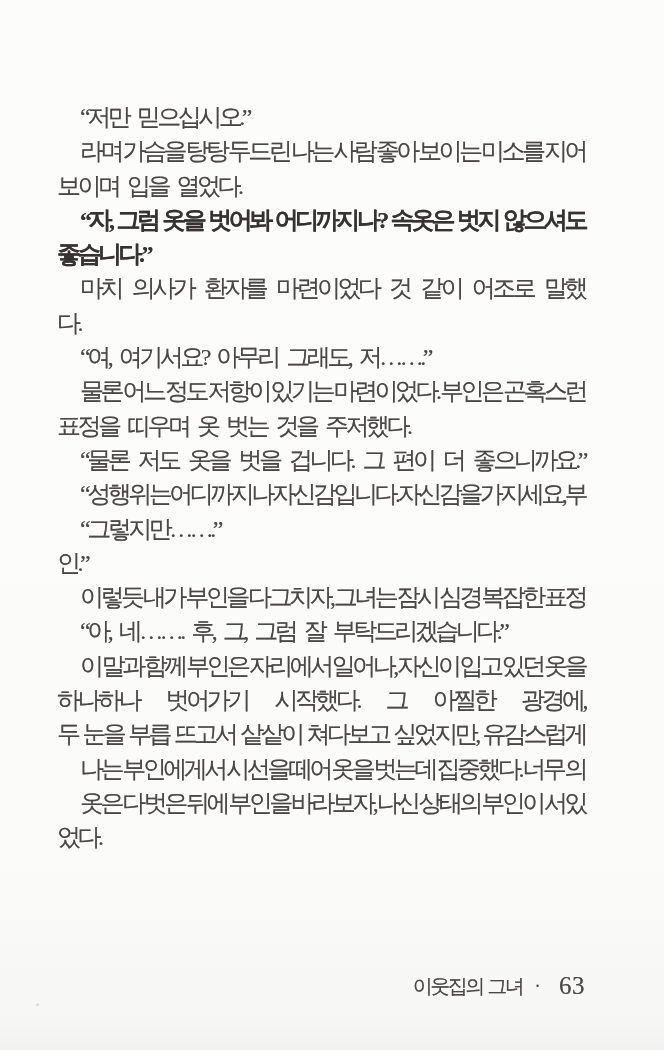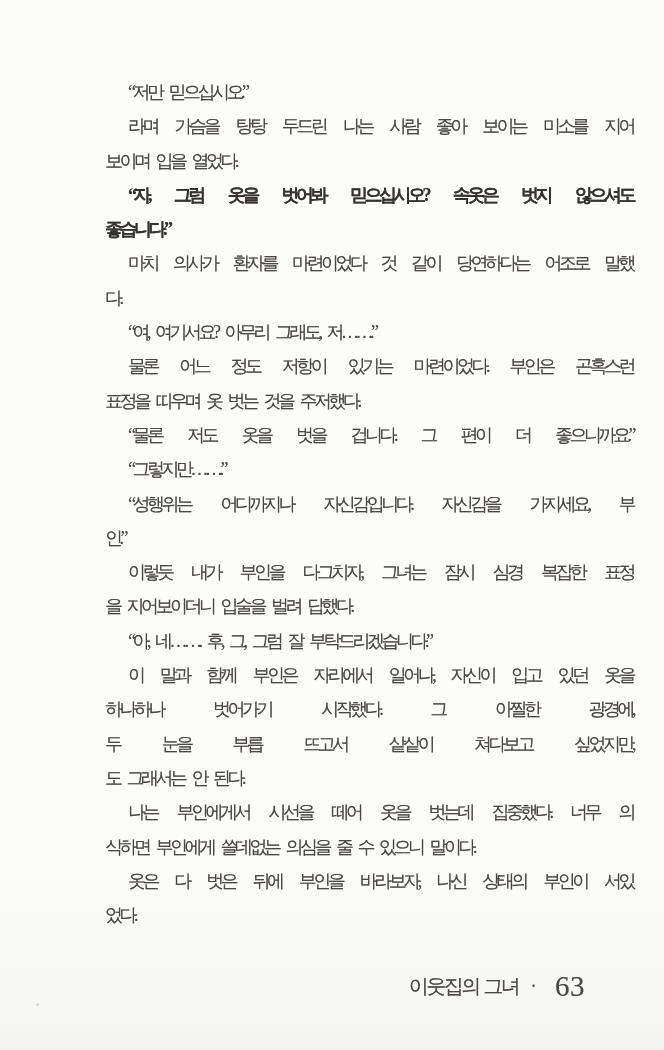--- a/index.html
+++ b/index.html
@@ -10,26 +10,25 @@
   }
   .page {
     position: relative;
     width: 664px; height: 1050px;
     overflow: hidden;
     background: linear-gradient(180deg, var(--bg, #fcfcfb) 0%, #fbfbfa 82%, #f6f6f4 97%, #f2f2f0 100%);
     color: var(--ink, #4a4745);
   }
   .body-text {
     position: absolute;
-    left: 57px; top: 75px; width: 528px;
-    font-size: 18px;
+    left: 57px; top: 100px; width: 528px;
+    font-size: 24px;
     letter-spacing: -3.5px;
     word-spacing: 6px;
     text-shadow: 0 0 0.5px rgba(90, 86, 82, 0.55);
-    margin-left: 48px;
   }
   .line {
     height: 34.3px;
     line-height: 34.3px;
     white-space: nowrap;
     text-align: left;
   }
   .line.indent { padding-left: 23px; }
   .line.fill {
     display: flex;
@@ -56,21 +55,21 @@
     word-spacing: 2px;
     line-height: 30px;
     text-shadow: 0 0 0.5px rgba(90, 86, 82, 0.55);
   }
   .footer .dot {
     font-size: 20px;
     margin: 0 18px 0 12px;
     line-height: 30px;
   }
   .footer .pnum {
-    font-size: 29px;
+    font-size: 25px;
     letter-spacing: 0.5px;
     line-height: 30px;
     text-shadow: 0 0 0.5px rgba(90, 86, 82, 0.55);
   }
   .speck {
     position: absolute;
     left: 36px; top: 1003px;
     width: 3px; height: 3px;
     border-radius: 50%;
     background: #d9d9d6;
@@ -95,34 +94,33 @@
         <span>보이는</span>
         <span>미소를</span>
         <span>지어</span>
       </div>
       <div class="line">보이며 입을 열었다.</div>
       <div class="line indent fill bold">
         <span>“자,</span>
         <span>그럼</span>
         <span>옷을</span>
         <span>벗어봐</span>
-        <span>믿으십시오?</span>
+        <span>어디까지나?</span>
         <span>속옷은</span>
         <span>벗지</span>
         <span>않으셔도</span>
       </div>
       <div class="line bold">좋습니다.”</div>
       <div class="line indent fill">
         <span>마치</span>
         <span>의사가</span>
         <span>환자를</span>
         <span>마련이었다</span>
         <span>것</span>
         <span>같이</span>
-        <span>당연하다는</span>
         <span>어조로</span>
         <span>말했</span>
       </div>
       <div class="line">다.</div>
       <div class="line indent">“여, 여기서요? 아무리 그래도, 저…….”</div>
       <div class="line indent fill">
         <span>물론</span>
         <span>어느</span>
         <span>정도</span>
         <span>저항이</span>
@@ -136,42 +134,41 @@
         <span>“물론</span>
         <span>저도</span>
         <span>옷을</span>
         <span>벗을</span>
         <span>겁니다.</span>
         <span>그</span>
         <span>편이</span>
         <span>더</span>
         <span>좋으니까요.”</span>
       </div>
-      <div class="line indent">“그렇지만…….”</div>
       <div class="line indent fill">
         <span>“성행위는</span>
         <span>어디까지나</span>
         <span>자신감입니다.</span>
         <span>자신감을</span>
         <span>가지세요,</span>
         <span>부</span>
       </div>
+      <div class="line indent">“그렇지만…….”</div>
       <div class="line">인.”</div>
       <div class="line indent fill">
         <span>이렇듯</span>
         <span>내가</span>
         <span>부인을</span>
         <span>다그치자,</span>
         <span>그녀는</span>
         <span>잠시</span>
         <span>심경</span>
         <span>복잡한</span>
         <span>표정</span>
       </div>
-      <div class="line">을 지어보이더니 입술을 벌려 답했다.</div>
       <div class="line indent">“아, 네……. 후, 그, 그럼 잘 부탁드리겠습니다.”</div>
       <div class="line indent fill">
         <span>이</span>
         <span>말과</span>
         <span>함께</span>
         <span>부인은</span>
         <span>자리에서</span>
         <span>일어나,</span>
         <span>자신이</span>
         <span>입고</span>
@@ -187,34 +184,33 @@
         <span>광경에,</span>
       </div>
       <div class="line fill">
         <span>두</span>
         <span>눈을</span>
         <span>부릅</span>
         <span>뜨고서</span>
         <span>샅샅이</span>
         <span>쳐다보고</span>
         <span>싶었지만,</span>
-      </div>
-      <div class="line">도 그래서는 안 된다.</div>
+        <span>유감스럽게</span>
+      </div>
       <div class="line indent fill">
         <span>나는</span>
         <span>부인에게서</span>
         <span>시선을</span>
         <span>떼어</span>
         <span>옷을</span>
         <span>벗는데</span>
         <span>집중했다.</span>
         <span>너무</span>
         <span>의</span>
       </div>
-      <div class="line">식하면 부인에게 쓸데없는 의심을 줄 수 있으니 말이다.</div>
       <div class="line indent fill">
         <span>옷은</span>
         <span>다</span>
         <span>벗은</span>
         <span>뒤에</span>
         <span>부인을</span>
         <span>바라보자,</span>
         <span>나신</span>
         <span>상태의</span>
         <span>부인이</span>

